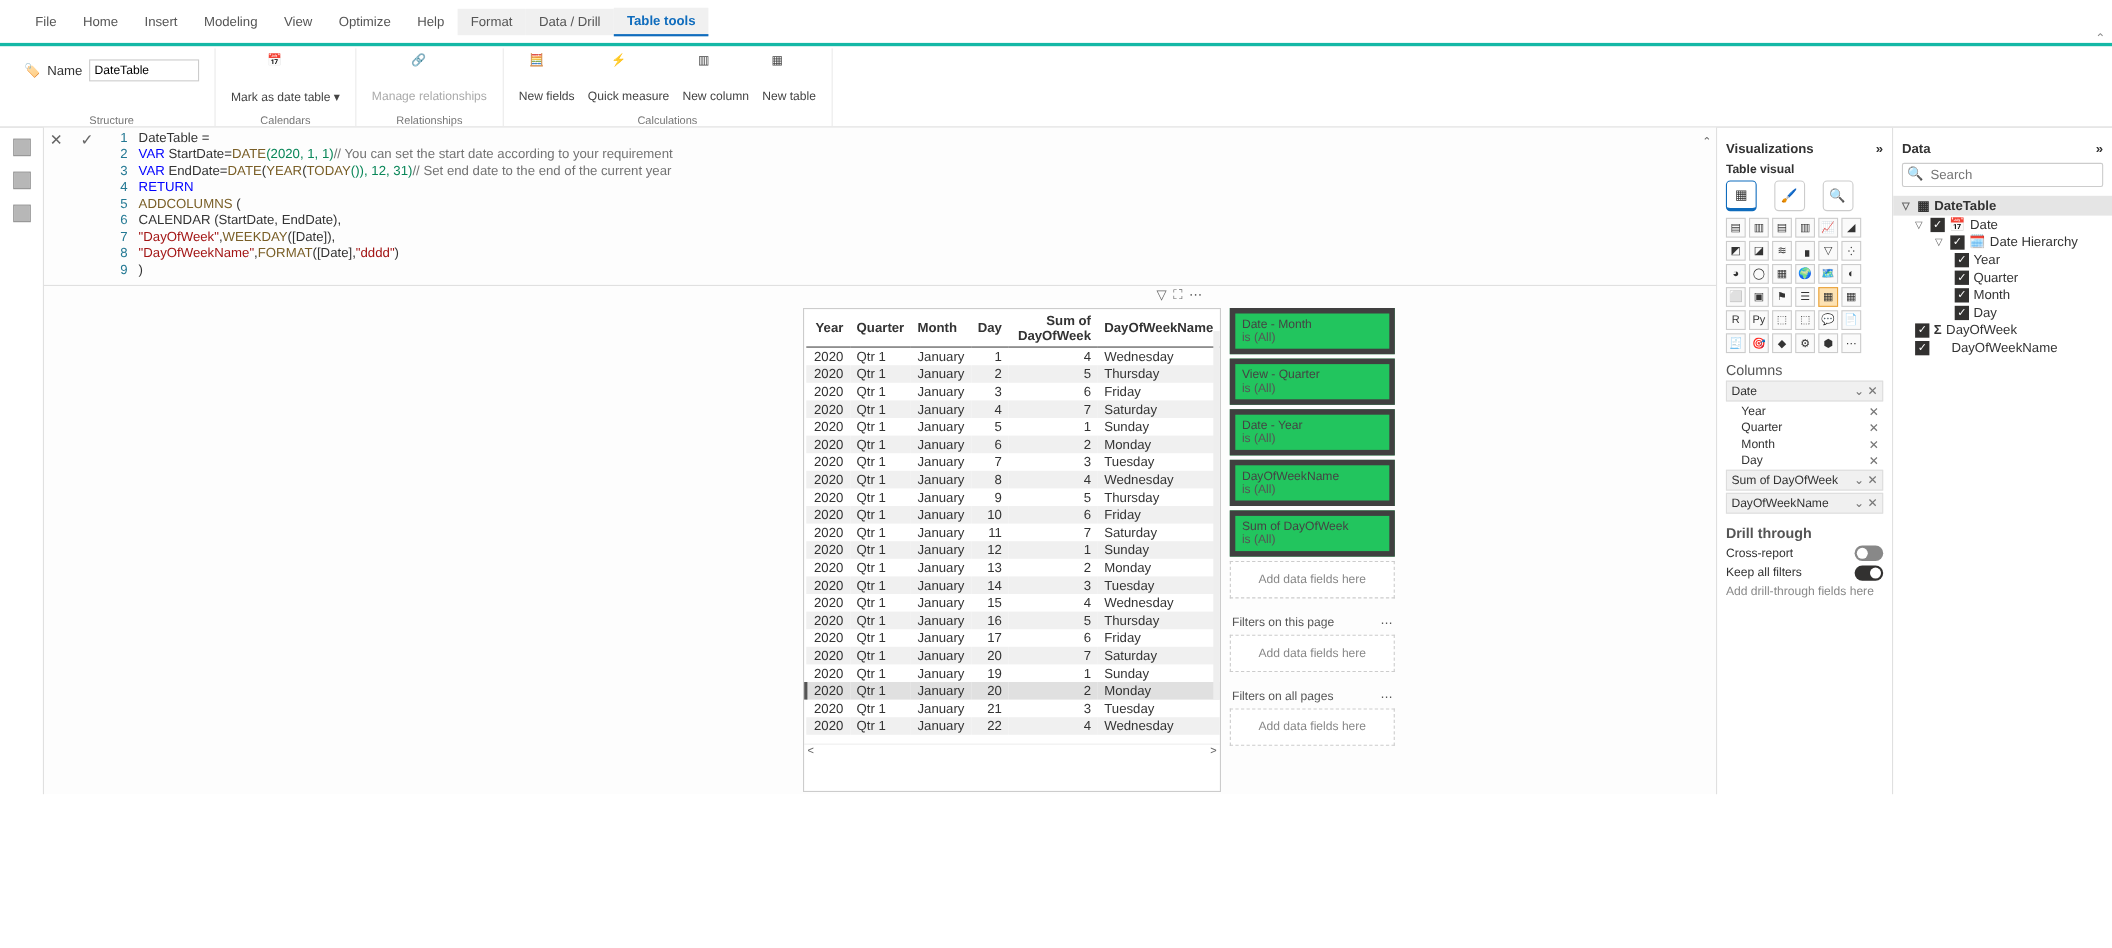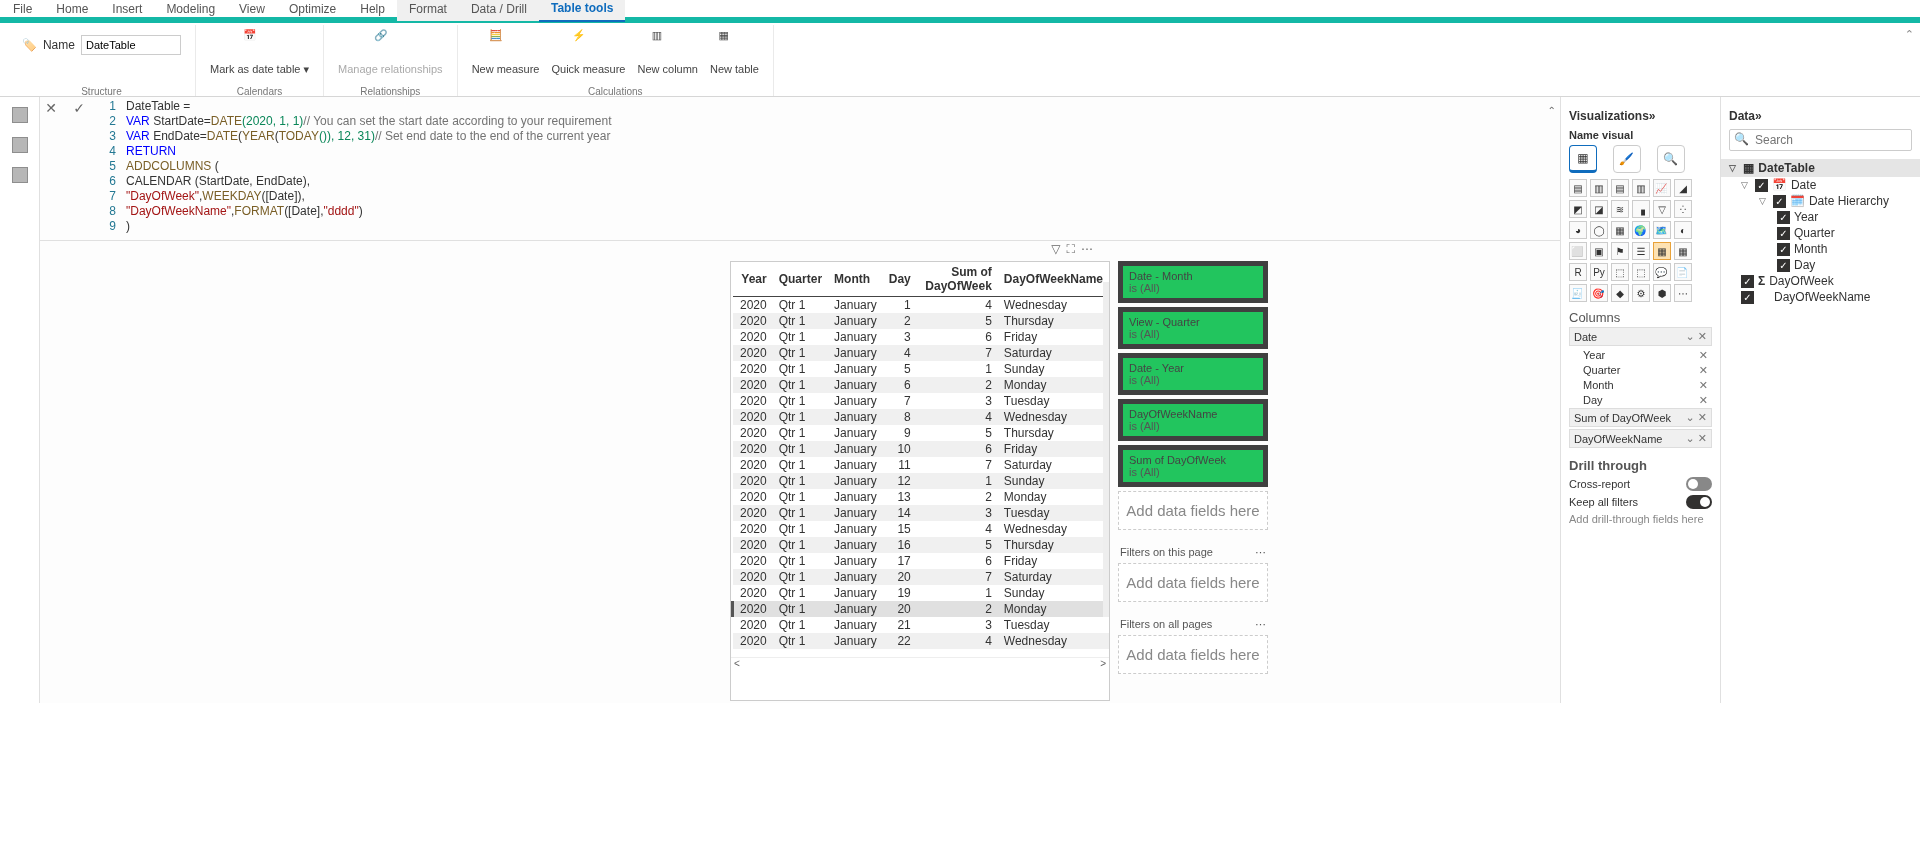--- a/index.html
+++ b/index.html
@@ -1,19 +1,19 @@
 <!DOCTYPE html>
 <html><head>
 <meta charset="utf-8">
 <style>
 * { box-sizing: border-box; font-family: "Segoe UI", Arial, sans-serif; }
 body { margin: 0; background: #f8f9fa; font-size: 12px; color: #333; }
 .app { width: 1920px; height: 862px; background: #fff; position: relative; overflow: hidden; }
 
-.tabs-bar { height: 23px; border-bottom: 6px solid #14b8a6; display: flex; align-items: center; padding: 0 1px; gap: 0; }
+.tabs-bar { height: 42px; border-bottom: 3px solid #14b8a6; display: flex; align-items: center; padding: 0 20px; gap: 0; }
 .tab { padding: 5px 12px; cursor: pointer; color: #555; }
 .tab.active { color: #0F6CBD; border-bottom: 2px solid #0F6CBD; font-weight: 600; }
 .tab.contextual { background: #f0f0f0; }
 
 .ribbon { height: 74px; border-bottom: 1px solid #d6d6d6; display: flex; padding: 2px 8px 0; }
 .ribbon-group { display: flex; flex-direction: column; align-items: center; border-right: 1px solid #eaeaea; padding: 2px 8px; position: relative; }
 .ribbon-group-label { position: absolute; bottom: -1px; font-size: 10px; color: #777; text-align: center; left: 0; right: 0; }
 .ribbon-btn { display: flex; flex-direction: column; align-items: center; justify-content: flex-start; padding: 2px 6px; cursor: pointer; font-size: 11px; color: #444; min-width: 44px; }
 .ribbon-btn.large .icon-box { width: 32px; height: 32px; margin-bottom: 2px; }
 .ribbon-btn.disabled { color: #aaa; }
@@ -51,25 +51,25 @@
 .dtable td { padding: 1px 6px; }
 .dtable-total { border-top: 2px solid #333; font-weight: 700; padding: 3px 6px; display: flex; justify-content: space-between; }
 .table-scroll { height: 395px; overflow: hidden; position: relative; }
 .v-scroll-ind { position: absolute; right: 0; top: 20px; bottom: 40px; width: 6px; background: #eee; }
 .h-scroll-bar { height: 10px; border-top: 1px solid #eee; display: flex; justify-content: space-between; padding: 0 3px; color: #666; font-size: 10px; }
 
 .filters-pane { position: absolute; top: 20px; left: 1078px; width: 150px; }
 .filter-card { background: #22c55e; border: 5px solid #404040; padding: 4px 6px; margin-bottom: 4px; }
 .filter-title { font-size: 11px; color: #444; }
 .filter-val { font-size: 11px; color: #555; }
-.filter-placeholder { background: #fff; border: 1px dashed #ccc; text-align: center; color: #888; padding: 10px 4px; font-size: 15px; margin-bottom: 12px; }
+.filter-placeholder { background: #fff; border: 1px dashed #ccc; text-align: center; color: #888; padding: 10px 4px; font-size: 11px; margin-bottom: 12px; }
 .filter-section { font-size: 11px; color: #555; padding: 4px 2px; display: flex; justify-content: space-between; }
 
 .vis-pane { width: 160px; border-left: 1px solid #e0e0e0; padding: 8px 8px; overflow-y: auto; }
-.pane-hdr { display: flex; font-weight: 600; margin: 4px 0 6px; }
+.pane-hdr { display: flex; justify-content: space-between; font-weight: 600; margin: 4px 0 6px; }
 .build-tabs { display: flex; gap: 16px; margin-bottom: 6px; }
 .build-tab-icon { width: 28px; height: 28px; border: 1px solid #ccc; border-radius: 4px; display: flex; align-items: center; justify-content: center; }
 .build-tab-icon.active { border-color: #0F6CBD; border-bottom: 3px solid #0F6CBD; }
 .vis-grid { display: flex; flex-wrap: wrap; gap: 3px; margin-bottom: 8px; }
 .vis-icon { width: 18px; height: 18px; border: 1px solid #ccc; background: #fafafa; font-size: 10px; display: flex; align-items: center; justify-content: center; }
 .vis-icon.sel { background: #fde2b3; border-color: #e8a23a; }
 .well-label { font-size: 13px; color: #555; margin: 6px 0 2px; }
 .well-item { background: #f0f0f0; border: 1px solid #ddd; padding: 2px 4px; font-size: 11px; display: flex; justify-content: space-between; align-items: center; margin-bottom: 2px; }
 .well-sub { background: #fff; padding: 1px 4px 1px 14px; font-size: 11px; display: flex; justify-content: space-between; }
 .well-x { color: #777; font-size: 11px; cursor: pointer; }
@@ -133,21 +133,21 @@
       <div class="ribbon-btn large disabled">
         <div class="icon-box">🔗</div>
         <span>Manage relationships</span>
       </div>
       <div class="ribbon-group-label">Relationships</div>
     </div>
     <div class="ribbon-group">
       <div class="ribbon-row">
         <div class="ribbon-btn large">
           <div class="icon-box">🧮</div>
-          <span>New measure</span>
+          <span>New fields</span>
         </div>
         <div class="ribbon-btn large">
           <div class="icon-box">⚡</div>
           <span>Quick measure</span>
         </div>
         <div class="ribbon-btn large">
           <div class="icon-box">▥</div>
           <span>New column</span>
         </div>
         <div class="ribbon-btn large">
@@ -454,21 +454,21 @@
           <div class="filter-placeholder">Add data fields here</div>
         </div>
       </div>
     </div>
 
     <div class="vis-pane">
       <div class="pane-hdr">
           <span>Visualizations</span>
           <span>»</span>
         </div>
-      <div style="font-size:11px;font-weight:600;margin-bottom:4px">Name visual</div>
+      <div style="font-size:11px;font-weight:600;margin-bottom:4px">Table visual</div>
       <div class="build-tabs">
         <div class="build-tab-icon active">▦</div>
         <div class="build-tab-icon">🖌️</div>
         <div class="build-tab-icon">🔍</div>
       </div>
       <div class="vis-grid">
         <div class="vis-icon">▤</div>
         <div class="vis-icon">▥</div>
         <div class="vis-icon">▤</div>
         <div class="vis-icon">▥</div>

